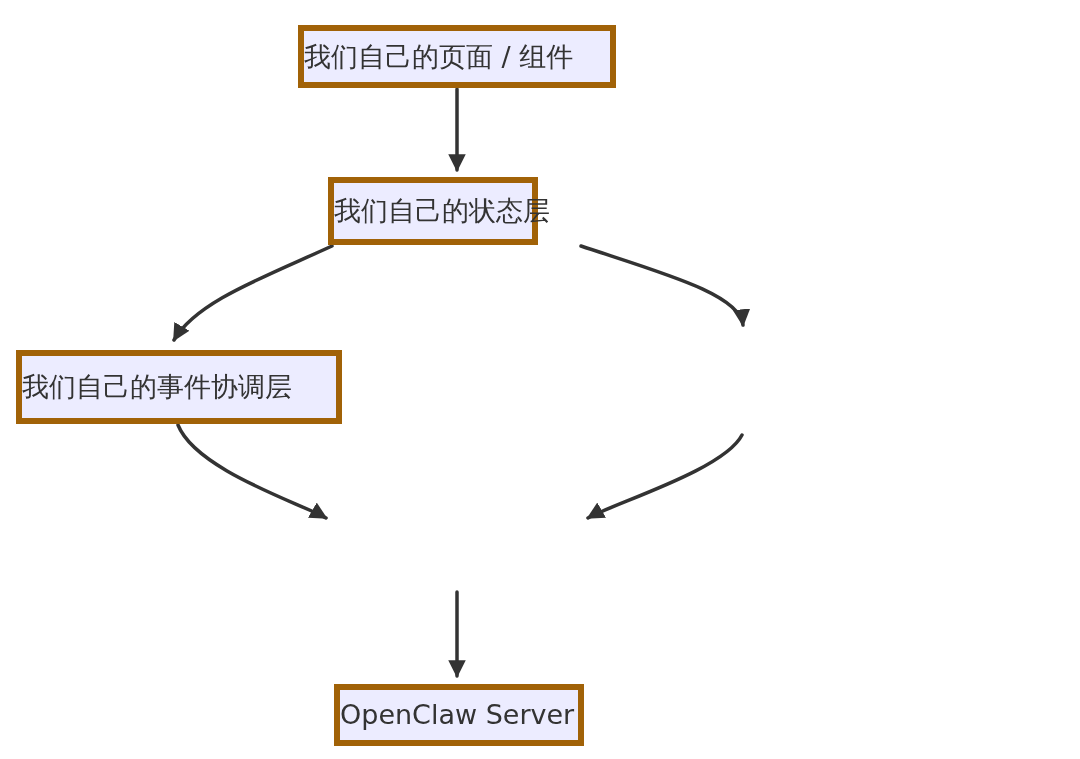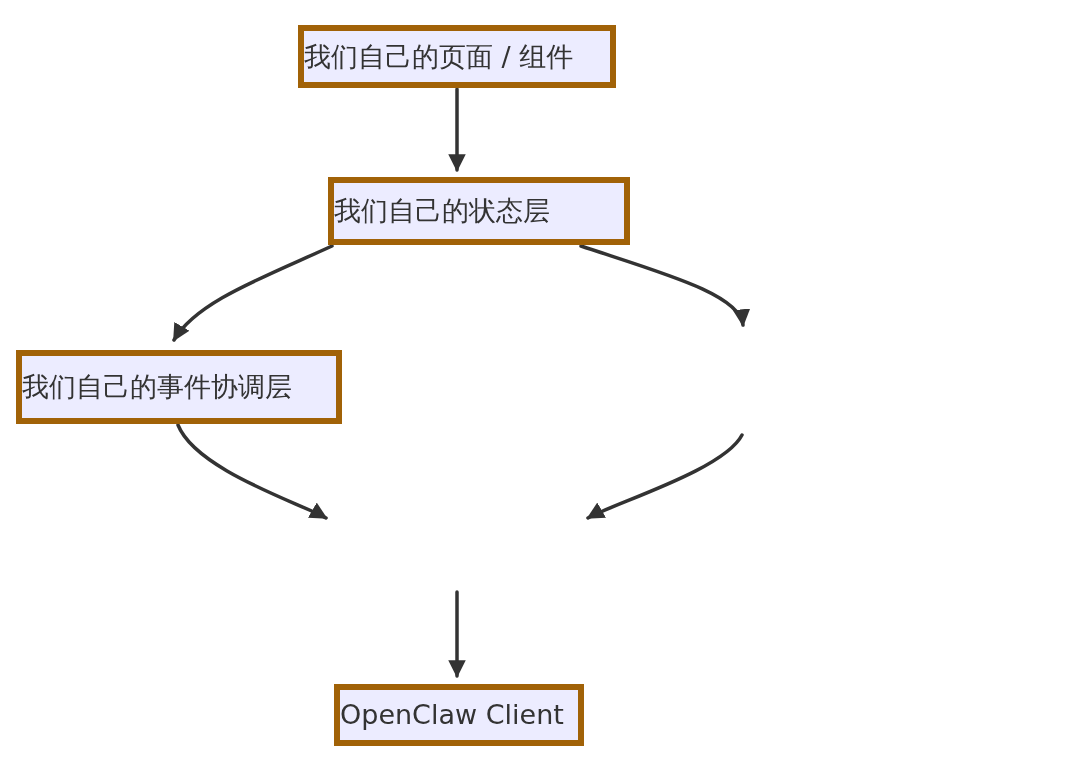--- a/index.html
+++ b/index.html
@@ -37,21 +37,21 @@
     font-size: 27px;
     line-height: 1.3;
     display: flex;
     flex-direction: column;
     align-items: flex-start;
     justify-content: center;
     text-align: center;
     white-space: nowrap;
   }
   .node-page   { left: 298px; top: 25px;  width: 318px; height: 63px; }
-  .node-state  { left: 328px; top: 177px; width: 302px; height: 68px; }
+  .node-state  { left: 328px; top: 177px; width: 210px; height: 68px; }
   .node-event  { left: 16px;  top: 350px; width: 326px; height: 74px; }
   .node-action { left: 417px; top: 333px; width: 650px; height: 101px; }
   .node-ws     { left: 238px; top: 524px; width: 440px; height: 67px; }
   .node-server { left: 334px; top: 684px; width: 250px; height: 62px; }
 </style>
 </head>
 <body>
 
 <div class="canvas">
 
@@ -77,16 +77,16 @@
     <span>我们自己的状态层</span>
   </div>
 
   <div class="node node-event">
     <span>我们自己的事件协调层</span>
   </div>
 
 
 
   <div class="node node-server">
-    <span>OpenClaw Client</span>
+    <span>OpenClaw Server</span>
   </div>
 
 </div>
 
 </body></html>

